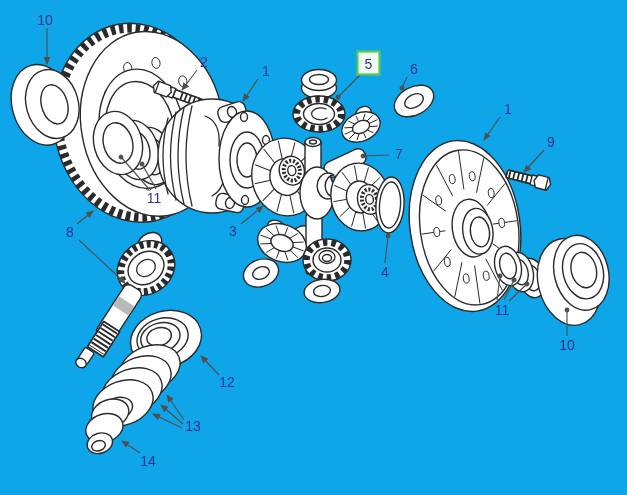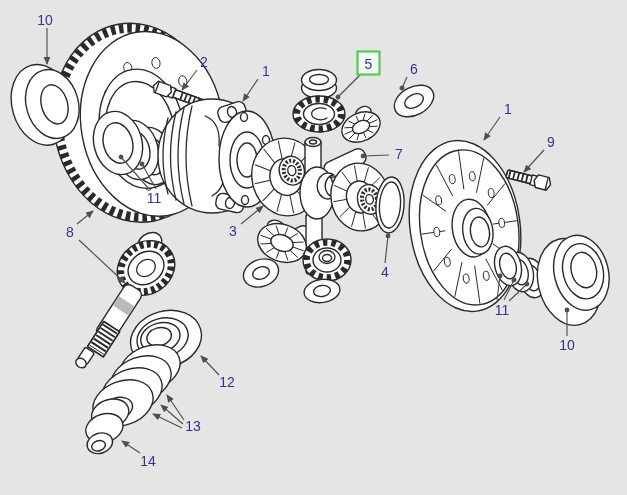--- a/index.html
+++ b/index.html
@@ -1,16 +1,16 @@
 <!DOCTYPE html>
 <html><head>
 <meta charset="utf-8">
 <style>
   html,body{margin:0;padding:0;background:#ffffff;}
-  .stage{position:relative;width:627px;height:495px;background:#e5e5e5;overflow:hidden;}
+  .stage{position:relative;width:627px;height:495px;background:#0ea5e9;overflow:hidden;}
   svg{display:block;}
   .ln{fill:#ffffff;stroke:#2a2a2a;stroke-width:1.4;stroke-linejoin:round;stroke-linecap:round;}
   .nf{fill:none;stroke:#2a2a2a;stroke-width:1.3;stroke-linejoin:round;stroke-linecap:round;}
   .teeth{fill:none;stroke:#2a2a2a;}
   .thread{stroke:#2a2a2a;stroke-dasharray:1.8 2.6;}
   .spline{stroke:#2a2a2a;stroke-dasharray:2 2.2;}
   .band{fill:#b9b9b9;stroke:none;}
   .leader{stroke:#4f4f4f;stroke-width:1.15;fill:none;}
   .lbl{font-family:"Liberation Sans","DejaVu Sans",sans-serif;font-size:14px;fill:#33338f;}
   .hl{fill:#f4fdf4;stroke:#57c957;stroke-width:2.2;}

